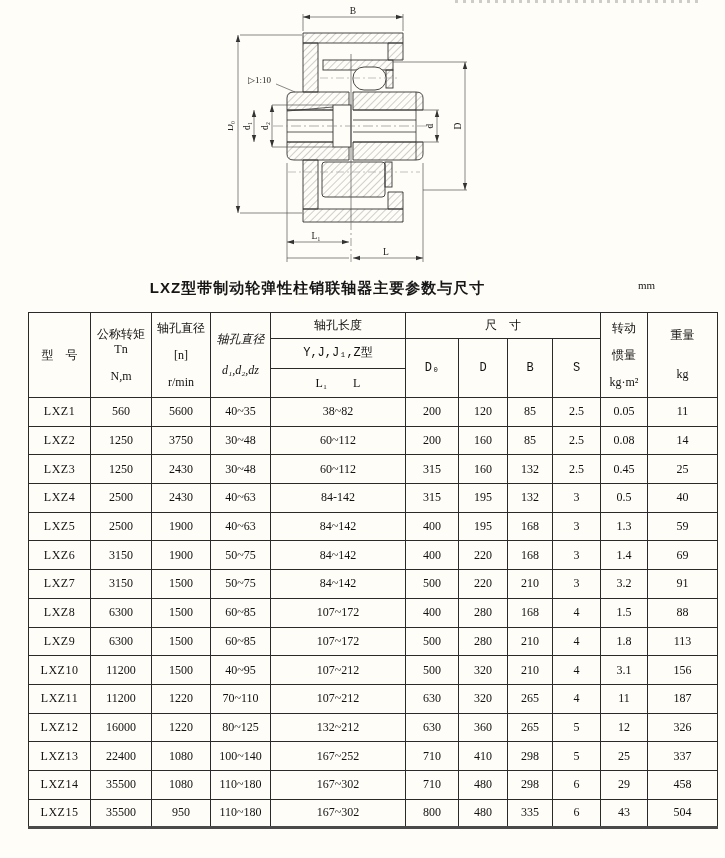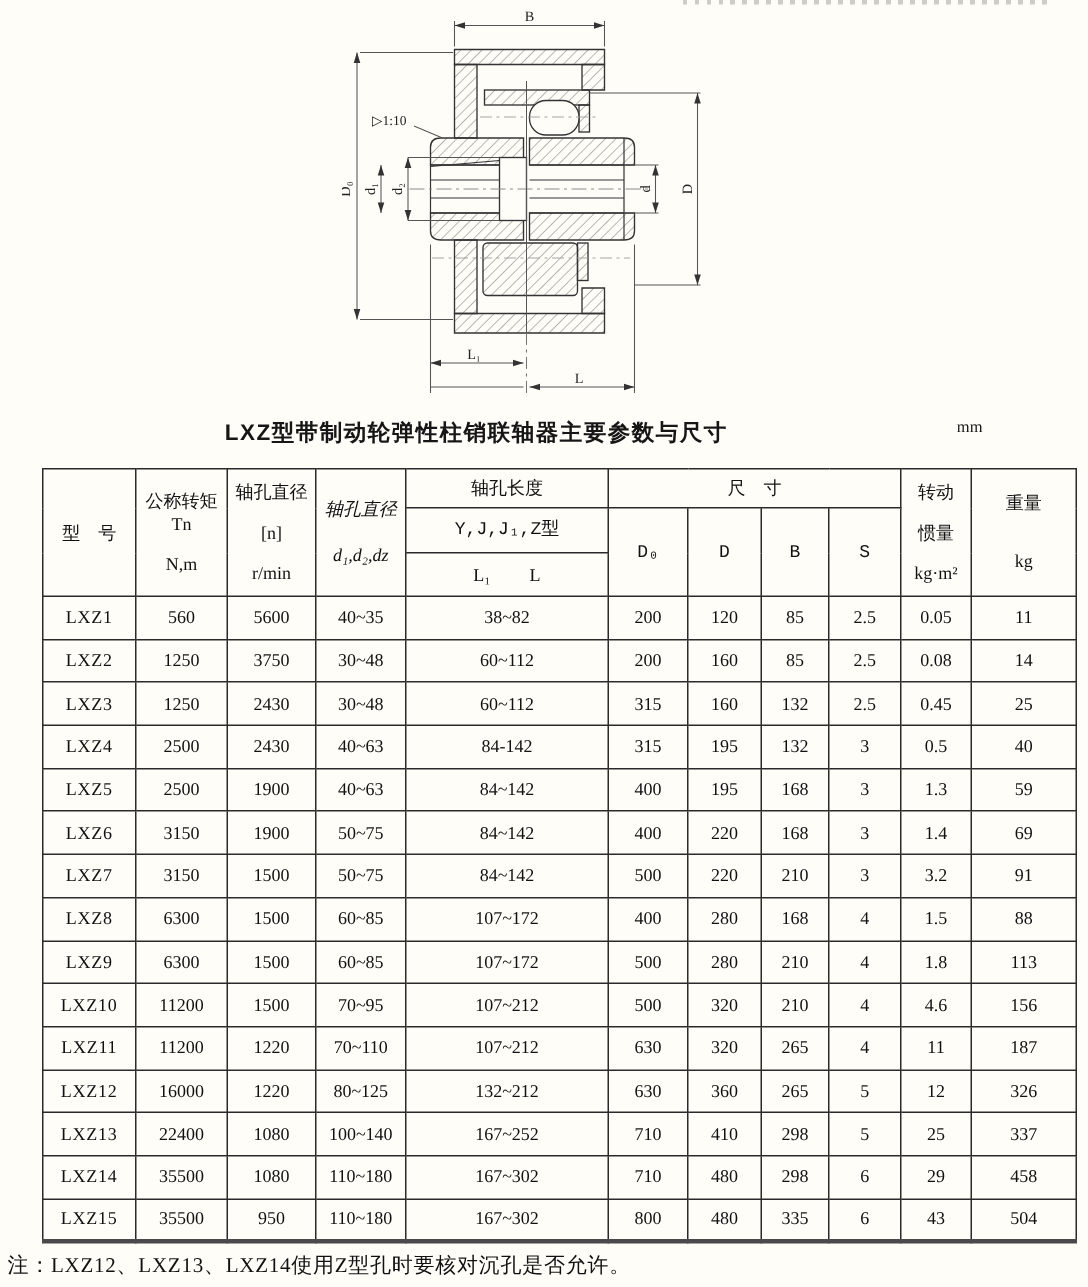--- a/index.html
+++ b/index.html
@@ -348,27 +348,27 @@
           <td class="value-cell">280</td>
           <td class="value-cell">210</td>
           <td class="value-cell">4</td>
           <td class="value-cell">1.8</td>
           <td class="value-cell">113</td>
         </tr>
         <tr>
           <td class="model-cell">LXZ10</td>
           <td class="value-cell">11200</td>
           <td class="value-cell">1500</td>
-          <td class="value-cell">70~95</td>
+          <td class="value-cell">40~95</td>
           <td class="value-cell">107~212</td>
           <td class="value-cell">500</td>
           <td class="value-cell">320</td>
           <td class="value-cell">210</td>
           <td class="value-cell">4</td>
-          <td class="value-cell">4.6</td>
+          <td class="value-cell">3.1</td>
           <td class="value-cell">156</td>
         </tr>
         <tr>
           <td class="model-cell">LXZ11</td>
           <td class="value-cell">11200</td>
           <td class="value-cell">1220</td>
           <td class="value-cell">70~110</td>
           <td class="value-cell">107~212</td>
           <td class="value-cell">630</td>
           <td class="value-cell">320</td>
@@ -425,15 +425,14 @@
           <td class="value-cell">800</td>
           <td class="value-cell">480</td>
           <td class="value-cell">335</td>
           <td class="value-cell">6</td>
           <td class="value-cell">43</td>
           <td class="value-cell">504</td>
         </tr>
       </tbody>
   </table>
 
-  <div class="note-line">注：LXZ12、LXZ13、LXZ14使用Z型孔时要核对沉孔是否允许。</div>
 
 </div>
 
 </body></html>

